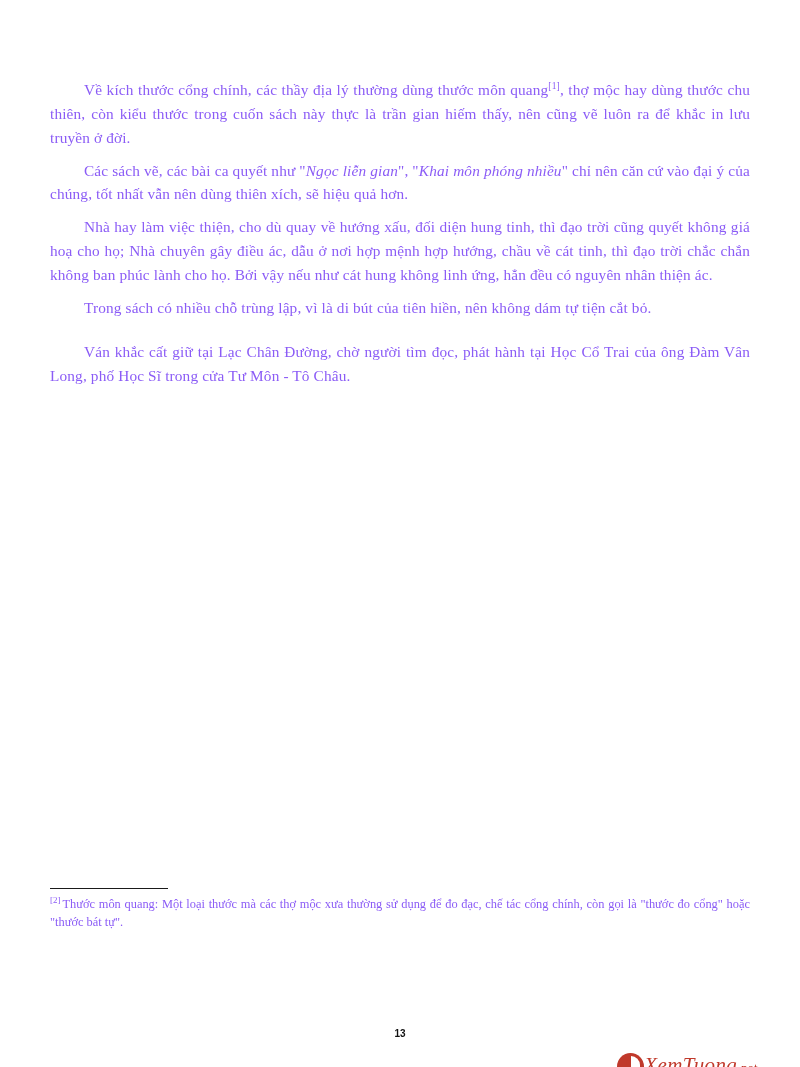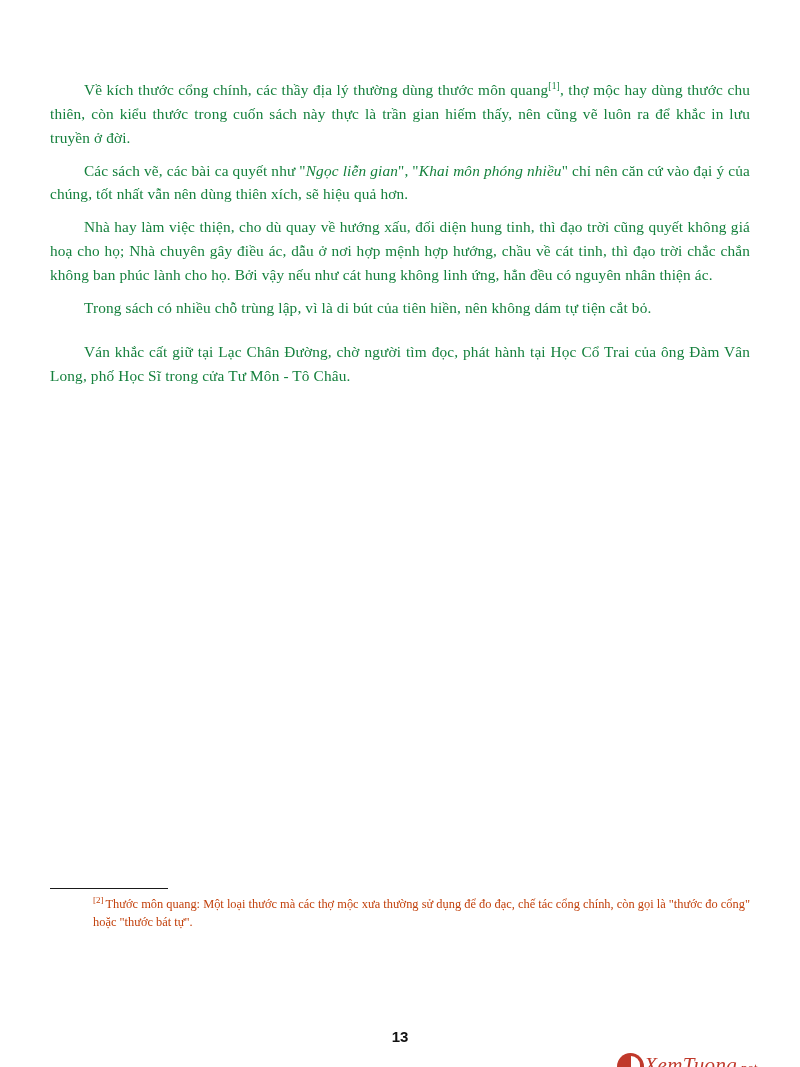--- a/index.html
+++ b/index.html
@@ -29,21 +29,21 @@
     top: 78px;
     width: 700px;
   }
   .para {
     font-size: 15.3px;
     line-height: 1.56;
     text-align: justify;
     text-indent: 34px;
     margin: 0 0 9px 0;
     letter-spacing: 0.15px;
-    color: #15803d;
+    color: #8b5cf6;
   }
   .para.last {
     margin-bottom: 0;
     margin-top: 20px;
   }
   .ital {
     font-style: italic;
   }
   sup.fn {
     font-size: 9.5px;
@@ -59,38 +59,37 @@
   .fn-rule {
     width: 118px;
     height: 1px;
     background: #1a1a1a;
     margin-bottom: 7px;
   }
   .fn-text {
     font-size: 12.4px;
     line-height: 1.42;
     text-align: justify;
-    color: #c2410c;
+    color: #8b5cf6;
     text-indent: 0;
-    margin-left: 43px;
   }
   .fn-text .marker {
     font-size: 9px;
     vertical-align: super;
     line-height: 0;
     margin-right: 2px;
   }
   .page-number {
     position: absolute;
     left: 0;
     top: 1028px;
     width: 800px;
     text-align: center;
     font-family: "Liberation Sans", sans-serif;
-    font-size: 15px;
+    font-size: 10px;
     font-weight: bold;
     color: #111111;
   }
   .watermark {
     position: absolute;
     right: 42px;
     top: 1053px;
     display: flex;
     align-items: flex-start;
   }

